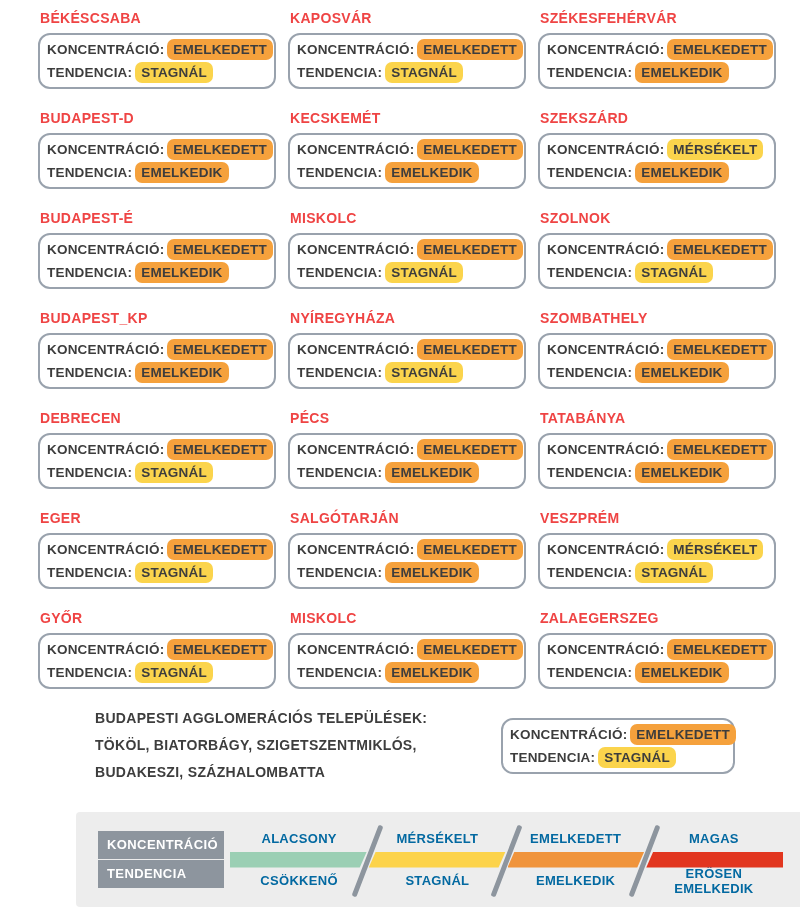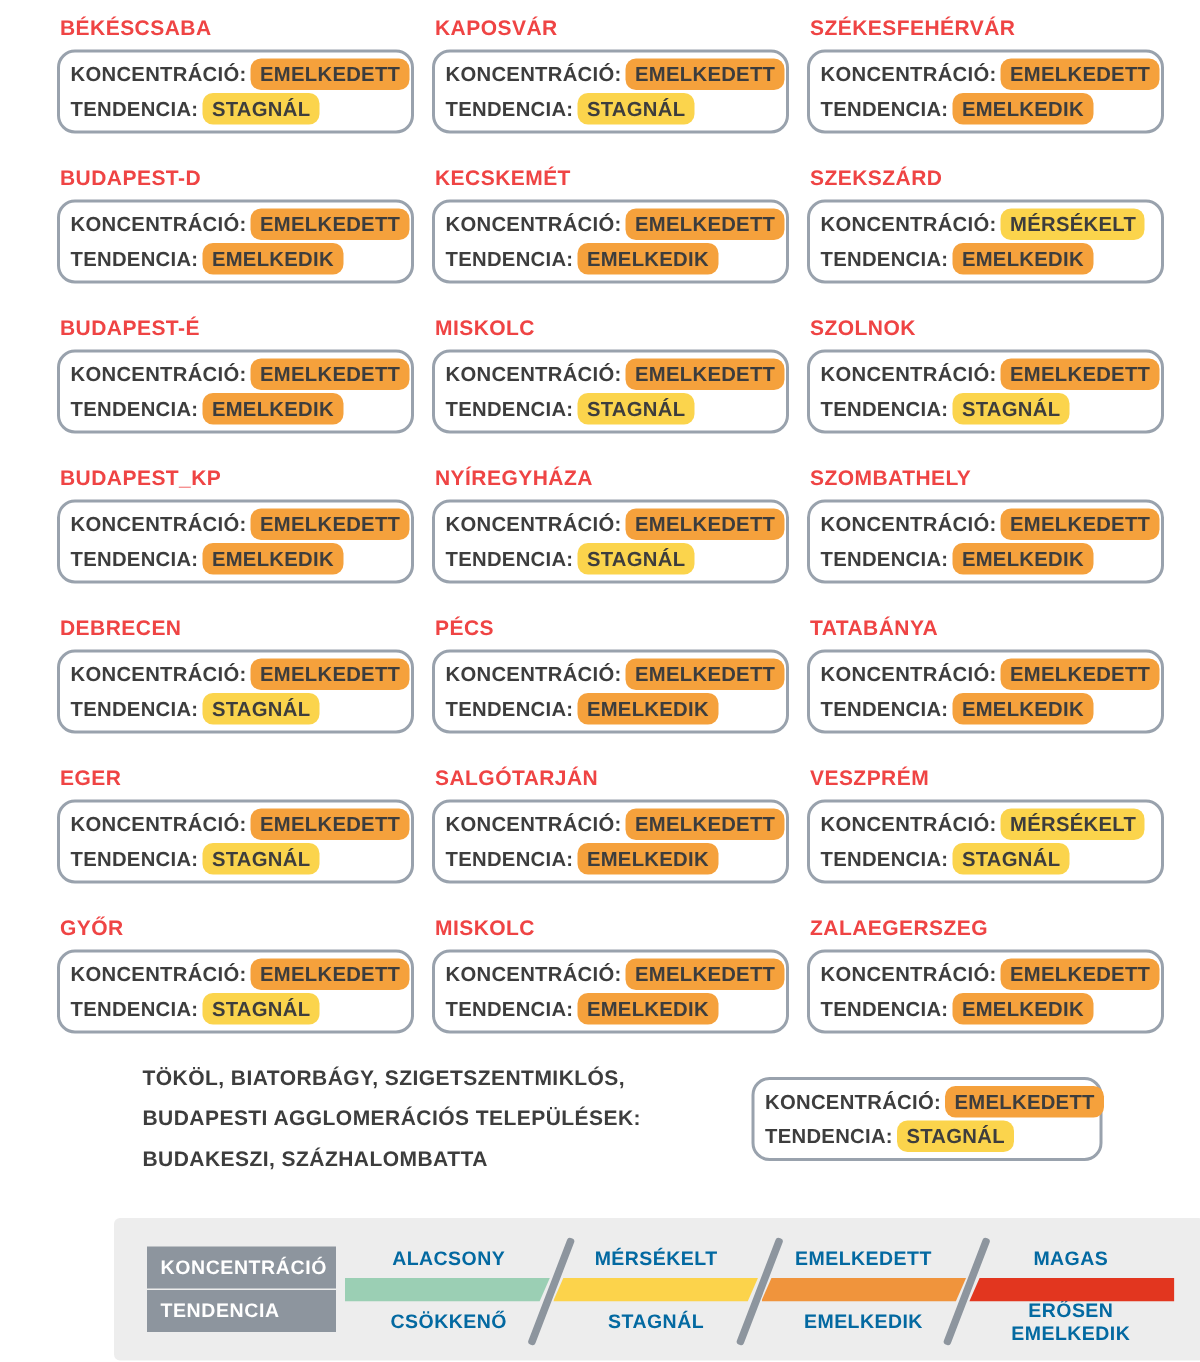--- a/index.html
+++ b/index.html
@@ -310,22 +310,22 @@
     <div class="city-name">ZALAEGERSZEG</div>
     <div class="card">
       <div class="card-line"><span class="lbl">KONCENTRÁCIÓ:</span><span class="chip chip-orange">EMELKEDETT</span></div>
       <div class="card-line"><span class="lbl">TENDENCIA:</span><span class="chip chip-orange">EMELKEDIK</span></div>
     </div>
   </div>
 </div>
 
   <div class="agglo">
     <div class="agglo-title">
+      <div>BUDAPESTI AGGLOMERÁCIÓS TELEPÜLÉSEK:</div>
       <div>TÖKÖL, BIATORBÁGY, SZIGETSZENTMIKLÓS,</div>
-      <div>BUDAPESTI AGGLOMERÁCIÓS TELEPÜLÉSEK:</div>
       <div>BUDAKESZI, SZÁZHALOMBATTA</div>
     </div>
     <div class="card agglo-card">
       <div class="card-line"><span class="lbl">KONCENTRÁCIÓ:</span><span class="chip chip-orange">EMELKEDETT</span></div>
       <div class="card-line"><span class="lbl">TENDENCIA:</span><span class="chip chip-yellow">STAGNÁL</span></div>
     </div>
   </div>
 
   <div class="legend">
     <div class="legend-labels">

